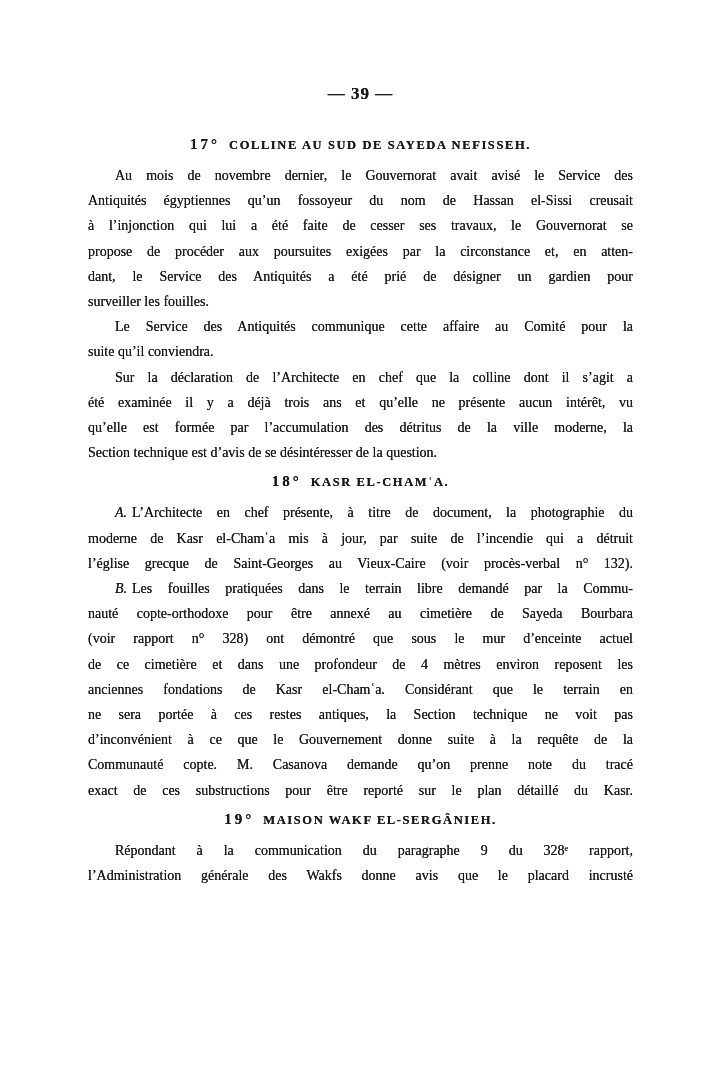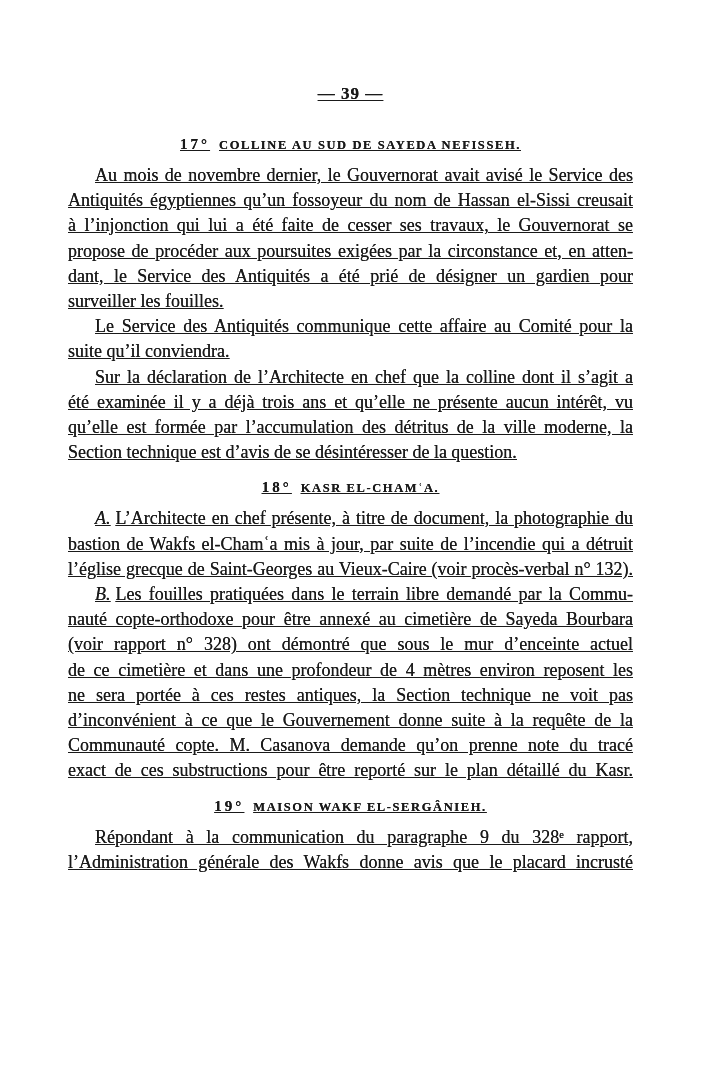--- a/index.html
+++ b/index.html
@@ -7,23 +7,22 @@
     position: relative;
     width: 720px;
     height: 1078px;
     background: #ffffff;
     color: #1a1a1a;
     font-family: "Liberation Serif", "DejaVu Serif", serif;
     overflow: hidden;
     box-sizing: border-box;
   }
   .inner {
-    padding: 84px 87px 0 68px;
+    padding: 84px 87px 0 88px;
     text-shadow: 0 0 0.4px rgba(0,0,0,0.85);
-    text-decoration: underline;
   }
   .pagenum {
     text-align: center;
     font-weight: 700;
     font-size: 17px;
     line-height: 20px;
     letter-spacing: 1px;
     margin-bottom: 30px;
   }
   .heading {
@@ -37,32 +36,32 @@
     font-size: 15px;
     letter-spacing: 3px;
     margin-right: 9px;
   }
   .htitle {
     font-size: 12.5px;
     letter-spacing: 1.6px;
   }
   .para { margin: 0; }
   .line {
-    font-size: 18px;
+    font-size: 14px;
     line-height: 25.2px;
     text-align: justify;
     text-align-last: justify;
   }
   .line.first { text-indent: 27px; }
   .line.flush { text-align-last: left; }
   .lead {
     font-style: italic;
     margin-right: 5px;
   }
-  section[data-name="section"] { margin-top: 12px; }
+  section[data-name="section"] { margin-top: 0; }
 </style>
 </head>
 <body>
 
 <div class="page" data-name="document-page">
   <div class="inner" data-name="page-content">
     <div class="pagenum" data-name="page-number">— 39 —</div>
     <div id="content" data-name="page-body">
         <section data-name="section">
           <div class="heading" data-name="section-heading"><span class="hnum" data-name="section-number">17°</span><span class="htitle" data-name="section-title">COLLINE AU SUD DE SAYEDA NEFISSEH.</span></div>
@@ -82,28 +81,29 @@
             <div class="line first" data-name="text-line">Sur la déclaration de l’Architecte en chef que la colline dont il s’agit a</div>
             <div class="line" data-name="text-line">été examinée il y a déjà trois ans et qu’elle ne présente aucun intérêt, vu</div>
             <div class="line" data-name="text-line">qu’elle est formée par l’accumulation des détritus de la ville moderne, la</div>
             <div class="line flush" data-name="text-line">Section technique est d’avis de se désintéresser de la question.</div>
           </div>
         </section>
         <section data-name="section">
           <div class="heading" data-name="section-heading"><span class="hnum" data-name="section-number">18°</span><span class="htitle" data-name="section-title">KASR EL-CHAMʿA.</span></div>
           <div class="para" data-name="paragraph">
             <div class="line first" data-name="text-line"><i class="lead" data-name="paragraph-lead">A.</i>L’Architecte en chef présente, à titre de document, la photographie du</div>
-            <div class="line" data-name="text-line">bastion de Wakfs el-Chamʿa mis à jour, par suite de l’incendie qui a détruit</div>
+            <div class="line" data-name="text-line">moderne de Kasr el-Chamʿa mis à jour, par suite de l’incendie qui a détruit</div>
             <div class="line" data-name="text-line">l’église grecque de Saint-Georges au Vieux-Caire (voir procès-verbal n° 132).</div>
           </div>
           <div class="para" data-name="paragraph">
             <div class="line first" data-name="text-line"><i class="lead" data-name="paragraph-lead">B.</i>Les fouilles pratiquées dans le terrain libre demandé par la Commu-</div>
             <div class="line" data-name="text-line">nauté copte-orthodoxe pour être annexé au cimetière de Sayeda Bourbara</div>
             <div class="line" data-name="text-line">(voir rapport n° 328) ont démontré que sous le mur d’enceinte actuel</div>
             <div class="line" data-name="text-line">de ce cimetière et dans une profondeur de 4 mètres environ reposent les</div>
+            <div class="line" data-name="text-line">anciennes fondations de Kasr el-Chamʿa. Considérant que le terrain en</div>
             <div class="line" data-name="text-line">ne sera portée à ces restes antiques, la Section technique ne voit pas</div>
             <div class="line" data-name="text-line">d’inconvénient à ce que le Gouvernement donne suite à la requête de la</div>
             <div class="line" data-name="text-line">Communauté copte. M. Casanova demande qu’on prenne note du tracé</div>
             <div class="line" data-name="text-line">exact de ces substructions pour être reporté sur le plan détaillé du Kasr.</div>
           </div>
         </section>
         <section data-name="section">
           <div class="heading" data-name="section-heading"><span class="hnum" data-name="section-number">19°</span><span class="htitle" data-name="section-title">MAISON WAKF EL-SERGÂNIEH.</span></div>
           <div class="para" data-name="paragraph">
             <div class="line first" data-name="text-line">Répondant à la communication du paragraphe 9 du 328ᵉ rapport,</div>

